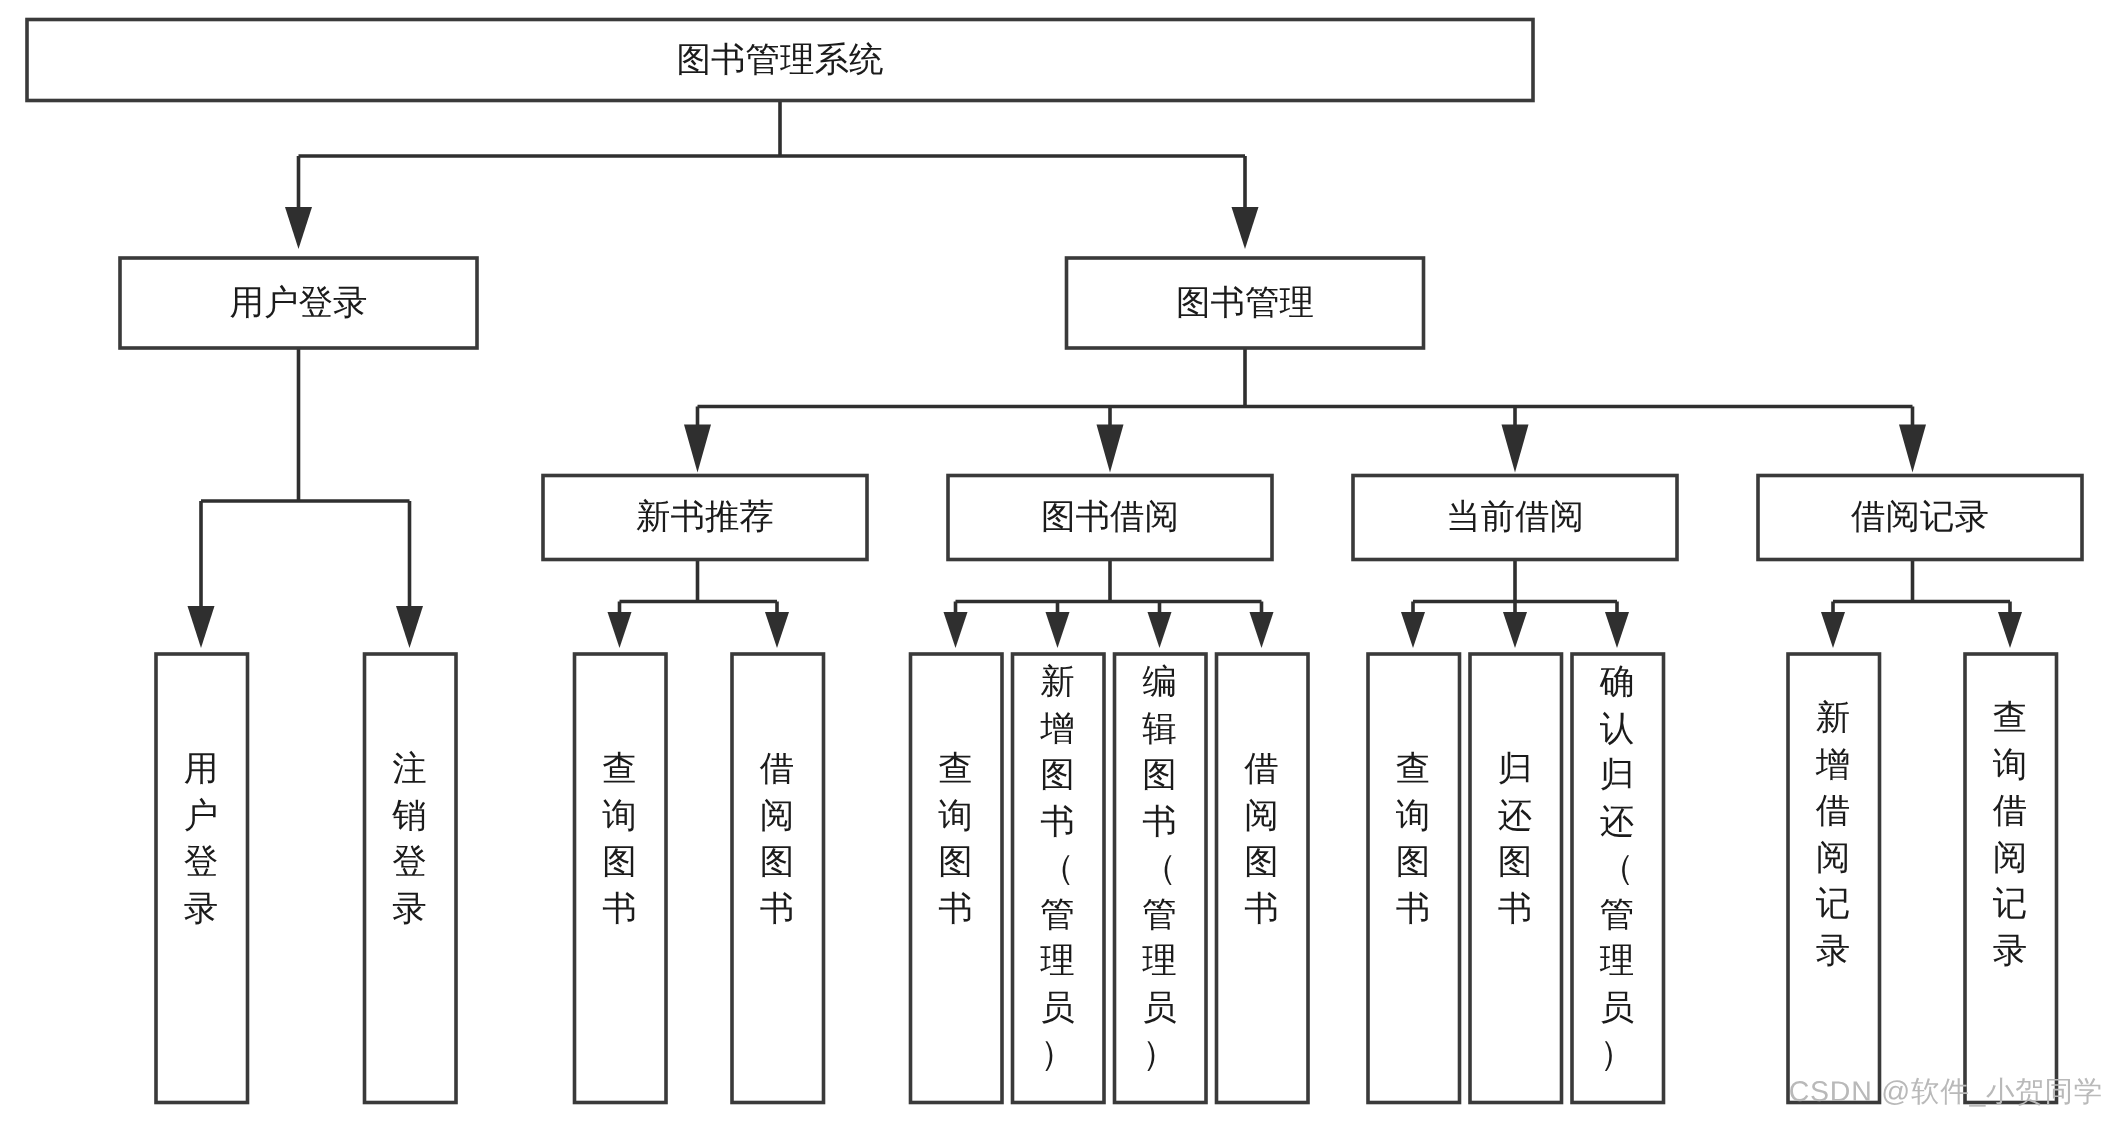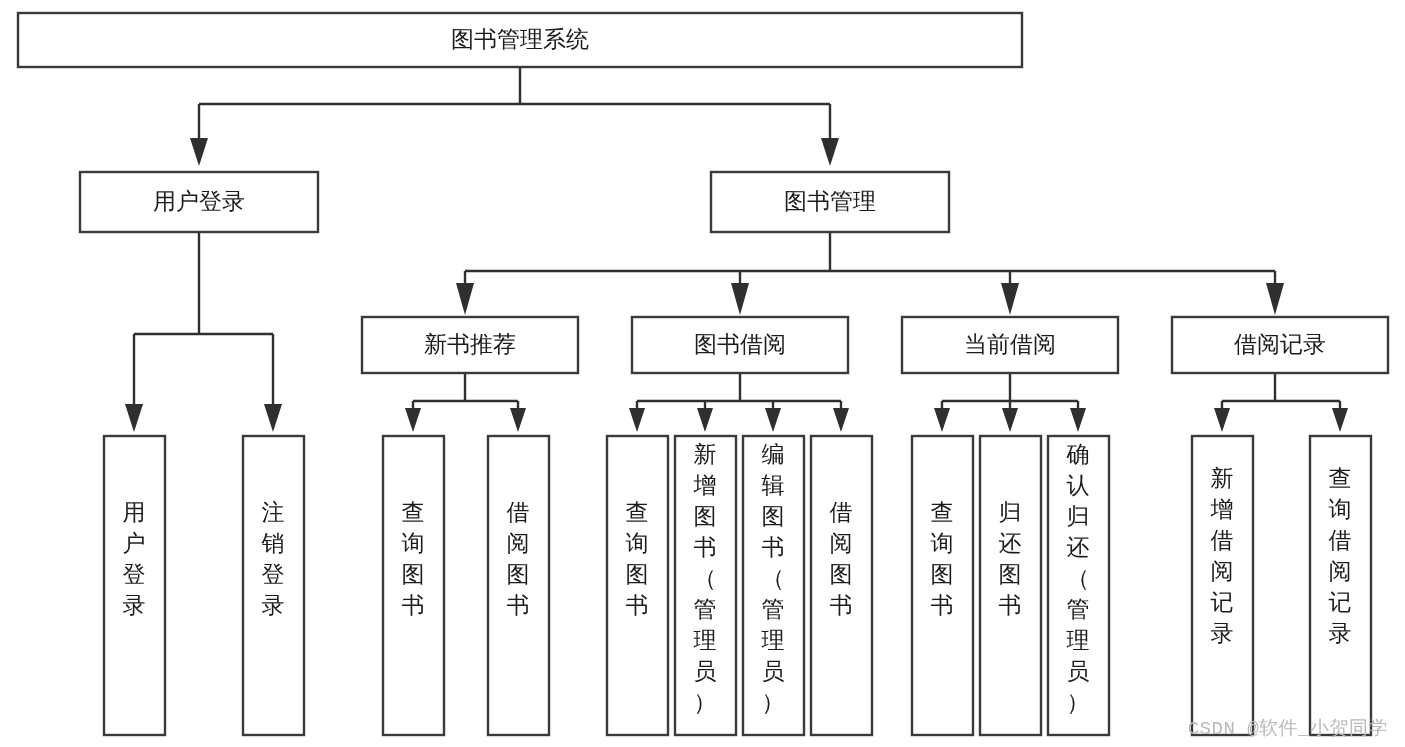--- a/index.html
+++ b/index.html
@@ -49,25 +49,25 @@
     dominant-baseline: middle;
   }
   .node-label-vertical {
     fill: #1b1b1b;
     font-family: "Liberation Sans", "DejaVu Sans", sans-serif;
     font-size: 23px;
     text-anchor: middle;
   }
   .watermark {
     position: absolute;
-    right: 17px;
+    right: 3px;
     bottom: 6px;
     color: #b9b9b9;
     font-size: 19px;
-    font-family: Liberation Mono, monospace;
+    font-family: Liberation Sans, sans-serif;
     letter-spacing: 0.5px;
     white-space: nowrap;
     user-select: none;
   }
 </style>
 </head>
 <body>
 
 <div id="diagram-root">
 

